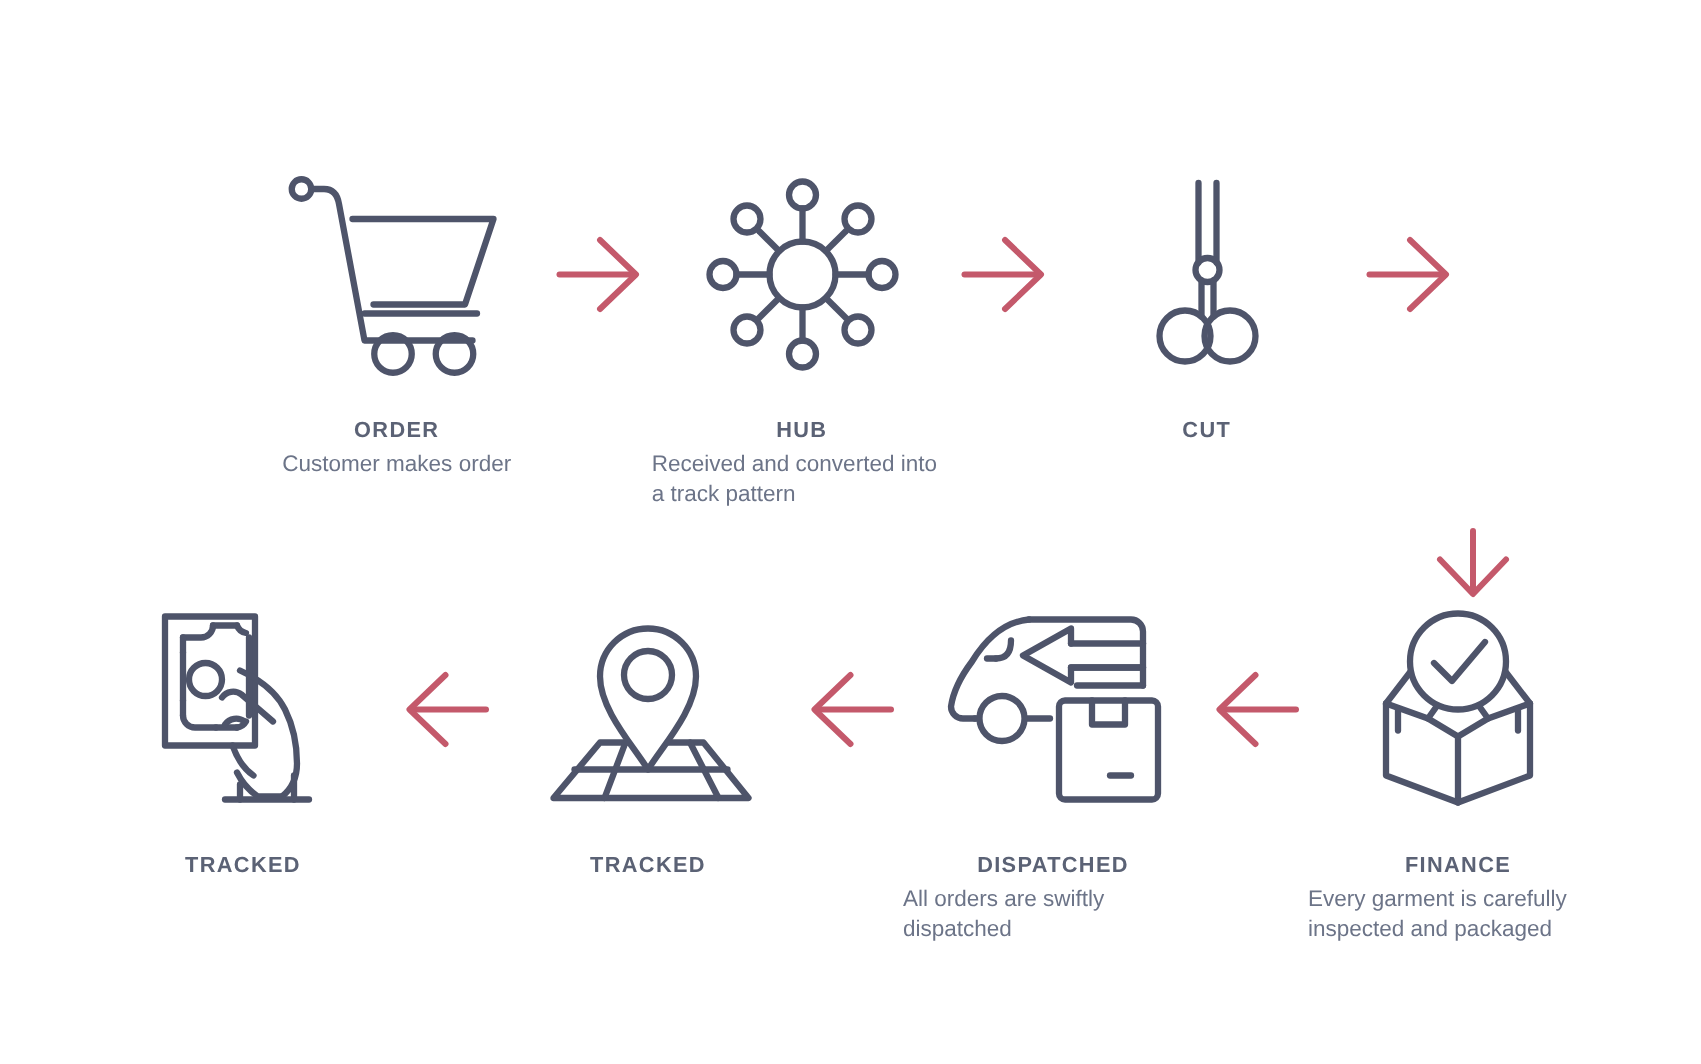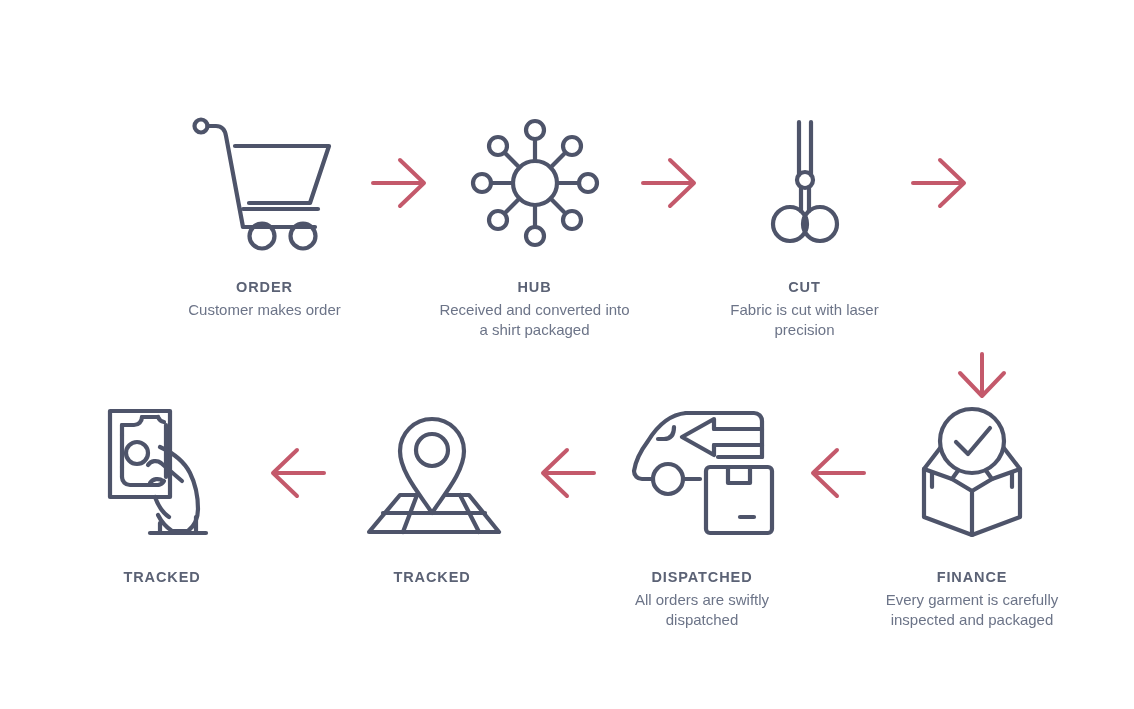--- a/index.html
+++ b/index.html
@@ -60,21 +60,20 @@
     letter-spacing: 0.9px;
     color: #5b6275;
     text-align: center;
     margin-top: 24px;
     line-height: 1.2;
   }
   .step-desc {
     font-size: 15px;
     font-weight: normal;
     color: #6c7488;
-    text-align: center;
     line-height: 20px;
     margin-top: 4px;
     max-width: 200px;
   }
 
   
   .connector {
     flex: 0 0 auto;
     width: 65px;
     height: 145px;
@@ -140,21 +139,21 @@
           <circle cx="103" cy="29" r="9"></circle>
           <circle cx="119" cy="66" r="9"></circle>
           <circle cx="103" cy="103" r="9"></circle>
           <circle cx="66" cy="119" r="9"></circle>
           <circle cx="29" cy="103" r="9"></circle>
           <circle cx="13" cy="66" r="9"></circle>
           <circle cx="29" cy="29" r="9"></circle>
         </svg>
       </div>
       <div class="step-title">HUB</div>
-      <div class="step-desc">Received and converted into a shirt packaged</div>
+      <div class="step-desc">Received and converted into a track pattern</div>
     </div>
 
     <div class="connector">
       <svg width="62" height="62" viewBox="0 0 62 62" fill="none" stroke="#c4596b" stroke-width="4" stroke-linecap="round" stroke-linejoin="round">
         <path d="M4 31 H54"></path>
         <path d="M31 8 L55 31 L31 54"></path>
       </svg>
     </div>
 
     <div class="step">
@@ -167,21 +166,20 @@
           <circle cx="45" cy="63" r="8"></circle>
 
           <path d="M41 70 V94"></path>
           <path d="M49 70 V94"></path>
 
           <circle cx="30" cy="107" r="17"></circle>
           <circle cx="60" cy="107" r="17"></circle>
         </svg>
       </div>
       <div class="step-title">CUT</div>
-      <div class="step-desc">Fabric is cut with laser precision</div>
     </div>
 
     <div class="connector">
       <svg width="62" height="62" viewBox="0 0 62 62" fill="none" stroke="#c4596b" stroke-width="4" stroke-linecap="round" stroke-linejoin="round">
         <path d="M4 31 H54"></path>
         <path d="M31 8 L55 31 L31 54"></path>
       </svg>
     </div>
 
   </div>

